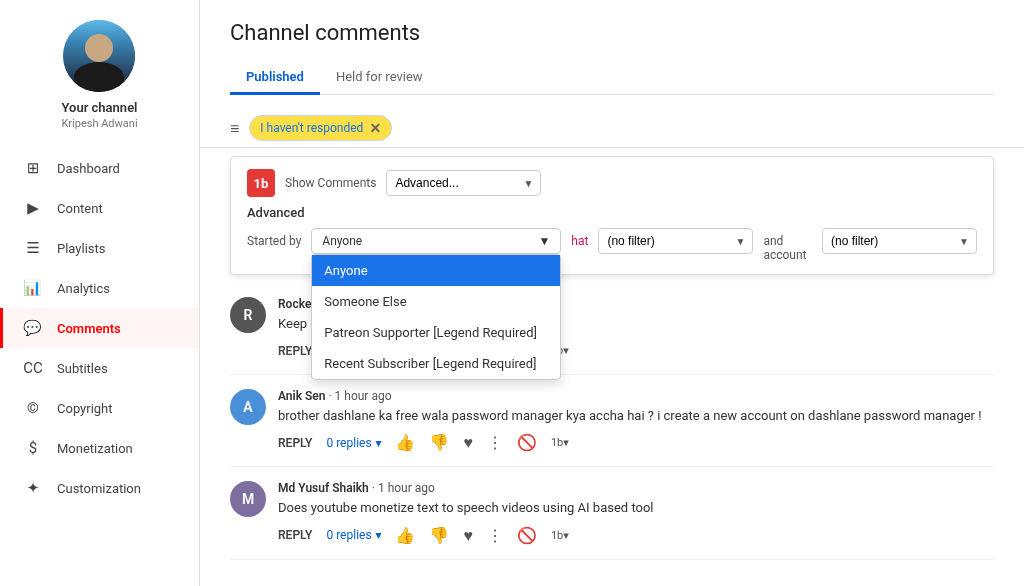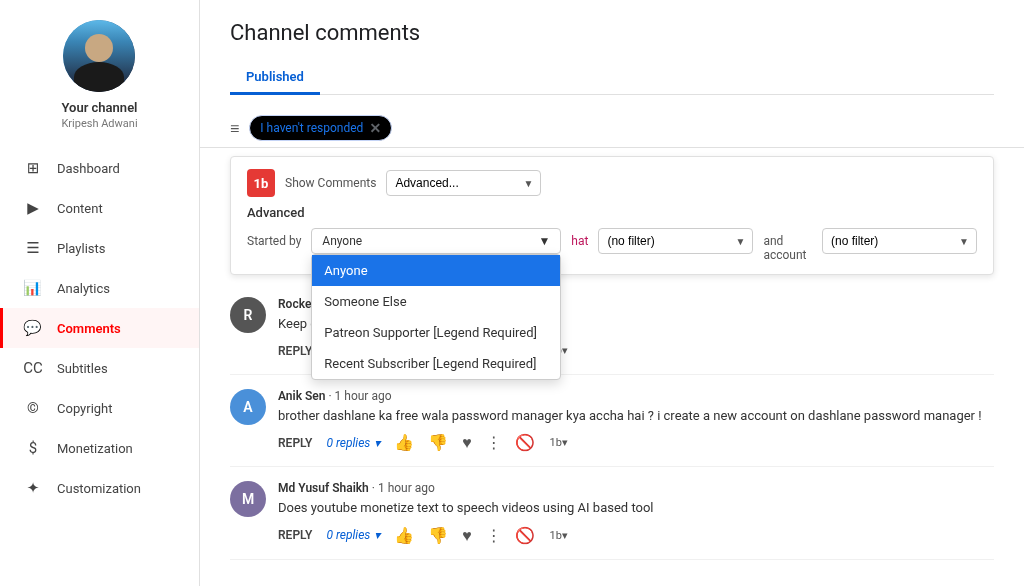--- a/index.html
+++ b/index.html
@@ -141,21 +141,21 @@
       gap: 10px;
       border-bottom: 1px solid #e0e0e0;
     }
     .filter-icon {
       font-size: 16px;
       color: #555;
     }
     .filter-chip {
       display: flex;
       align-items: center;
-      background: #000000;
+      background: #fde047;
       border: 1px solid #c5d4f6;
       border-radius: 16px;
       padding: 4px 10px;
       font-size: 12px;
       color: #1a73e8;
       gap: 6px;
     }
     .chip-close {
       cursor: pointer;
       color: #5f6368;
@@ -285,21 +285,20 @@
       font-size: 12px;
       color: #444;
       cursor: pointer;
     }
     .replies-count {
       color: #065fd4;
       cursor: pointer;
       display: flex;
       align-items: flex-end;
       gap: 4px;
-      font-style: italic;
     }
     .action-icon {
       cursor: pointer;
       font-size: 16px;
       color: #555;
     }
 
     
     .comments-list::-webkit-scrollbar { width: 6px; }
     .comments-list::-webkit-scrollbar-track { background: #f1f1f1; }
@@ -393,20 +392,21 @@
       <span>Customization</span>
     </div>
     </nav>
 </div>
 
 <div class="main">
   <div class="main-header">
     <h1 class="page-title">Channel comments</h1>
     <div class="tabs">
       <div class="tab active">Published</div>
+      <div class="tab">Held for review</div>
     </div>
   </div>
 
   <div class="filter-bar">
     <span class="filter-icon">≡</span>
     <div class="filter-chip">
       <span>I haven't responded</span>
       <span class="chip-close">✕</span>
     </div>
   </div>

